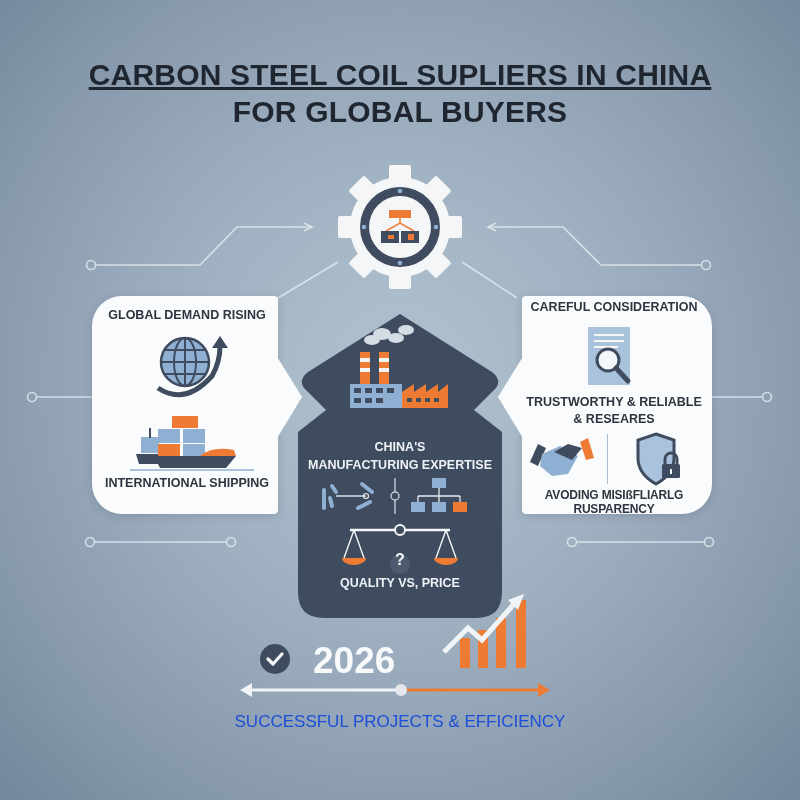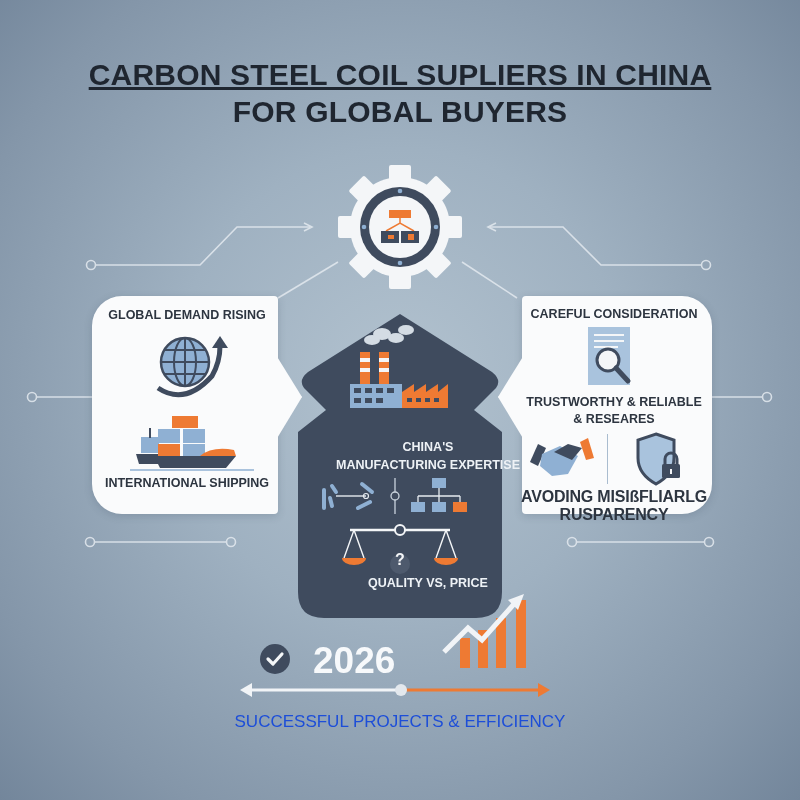--- a/index.html
+++ b/index.html
@@ -3,21 +3,21 @@
 <meta charset="utf-8">
 <style>
   html,body{margin:0;padding:0;}
   body{width:800px;height:800px;overflow:hidden;position:relative;
     background:radial-gradient(ellipse at 50% 48%, #b2c2cf 0%, #9fb1c1 40%, #8496a9 80%, #73869b 100%);
     font-family:"Liberation Sans", sans-serif;}
   .abs{position:absolute;}
   .title{left:0;width:800px;text-align:center;color:#1f2630;font-weight:bold;font-size:30px;letter-spacing:0.2px;line-height:38px;}
   .card{background:#fafbfc;box-shadow:0 2px 8px rgba(40,55,75,0.18);}
   .lbl{font-weight:bold;color:#2d3540;text-align:center;font-size:12.5px;}
-  .lbl-w{font-weight:bold;color:#eef2f6;text-align:center;font-size:12.5px;margin-left:28px;}
+  .lbl-w{font-weight:bold;color:#eef2f6;text-align:center;font-size:12.5px;}
   .line{stroke:#e3e9ef;stroke-width:1.6;fill:none;opacity:0.85;}
 </style>
 </head>
 <body>
 
 <div class="abs title" style="top:56px;text-decoration:underline;">CARBON STEEL COIL SUPLIERS IN CHINA</div>
 <div class="abs title" style="top:93px;">FOR GLOBAL BUYERS</div>
 
 <svg class="abs" style="left:0;top:0;" width="800" height="800">
 
@@ -108,21 +108,21 @@
   <path d="M26,44 L108,44 L98,56 L32,56 Z" fill="#3f4b5e"></path>
   <path d="M72,44 Q84,34 106,38 L108,44 Z" fill="#ee7a33"></path>
   <line x1="2" y1="58" x2="126" y2="58" stroke="#8fb0d3" stroke-width="1.5"></line>
 </svg>
 <div class="abs lbl" style="left:92px;top:476px;width:190px;">INTERNATIONAL SHIPPING</div>
 
 <div class="abs card" style="left:522px;top:296px;width:190px;height:218px;border-radius:4px 30px 30px 4px;"></div>
 <svg class="abs" style="left:496px;top:300px;" width="30" height="210">
     <polygon points="28,55 2,97 28,140" fill="#fafbfc"></polygon>
   </svg>
-<div class="abs lbl" style="left:516px;top:307px;width:196px;text-align:center;">CAREFUL CONSIDERATION</div>
+<div class="abs lbl" style="left:516px;top:300px;width:196px;text-align:center;">CAREFUL CONSIDERATION</div>
 
 <svg class="abs" style="left:582px;top:325px;" width="70" height="70" viewBox="0 0 70 70">
   <rect x="6" y="2" width="42" height="58" fill="#a9c3dd"></rect>
   <path d="M12,10 H42 M12,16 H42 M12,22 H36" stroke="#f4f6f8" stroke-width="2"></path>
   <circle cx="26" cy="35" r="11" fill="#f4f6f8" stroke="#3f4b5e" stroke-width="3"></circle>
   <line x1="34" y1="43" x2="46" y2="56" stroke="#3f4b5e" stroke-width="5" stroke-linecap="round"></line>
 </svg>
 <div class="abs lbl" style="left:516px;top:394px;width:196px;line-height:17px;">
   <div>TRUSTWORTHY &amp; RELIABLE</div>
   <div>&amp; RESEARES</div>
@@ -134,21 +134,21 @@
   <path d="M26,20 L40,12 L54,16 L44,28 Z" fill="#3f4b5e"></path>
   <path d="M52,10 L60,6 L66,26 L58,28 Z" fill="#ee7a33"></path>
 </svg>
 <div class="abs" style="left:607px;top:434px;width:1px;height:50px;background:#a9bccf;"></div>
 <svg class="abs" style="left:636px;top:432px;" width="50" height="58" viewBox="0 0 50 58">
   <path d="M20,2 L38,8 L38,26 Q38,42 20,52 Q2,42 2,26 L2,8 Z" fill="#a9c3dd" stroke="#3f4b5e" stroke-width="3"></path>
   <rect x="26" y="32" width="18" height="14" rx="1.5" fill="#3f4b5e"></rect>
   <path d="M29,32 V27 A6,6 0 0 1 41,27 V32" fill="none" stroke="#3f4b5e" stroke-width="3"></path>
   <rect x="34" y="37" width="2" height="5" fill="#f4f6f8"></rect>
 </svg>
-<div class="abs lbl" style="left:514px;top:488px;width:200px;font-size:16px;letter-spacing:-0.2px;">AVODING MISIßFLIARLG RUSPARENCY</div>
+<div class="abs lbl" style="left:514px;top:488px;width:200px;font-size:12px;letter-spacing:-0.2px;">AVODING MISIßFLIARLG RUSPARENCY</div>
 
 <svg class="abs" style="left:296px;top:312px;" width="208" height="310" viewBox="0 0 208 310">
   <path d="M104,2 L196,60 Q206,68 200,76 L178,98 L206,120 L206,280 Q206,306 180,306 L28,306 Q2,306 2,280 L2,120 L30,98 L8,76 Q2,68 12,60 Z" fill="#3f4b5e"></path>
 </svg>
 
 <svg class="abs" style="left:344px;top:324px;" width="110" height="90" viewBox="0 0 110 90">
   <ellipse cx="28" cy="16" rx="8" ry="5" fill="#d4dce4"></ellipse>
   <ellipse cx="38" cy="10" rx="9" ry="6" fill="#d4dce4"></ellipse>
   <ellipse cx="52" cy="14" rx="8" ry="5" fill="#d4dce4"></ellipse>
   <ellipse cx="62" cy="6" rx="8" ry="5" fill="#d4dce4"></ellipse>

